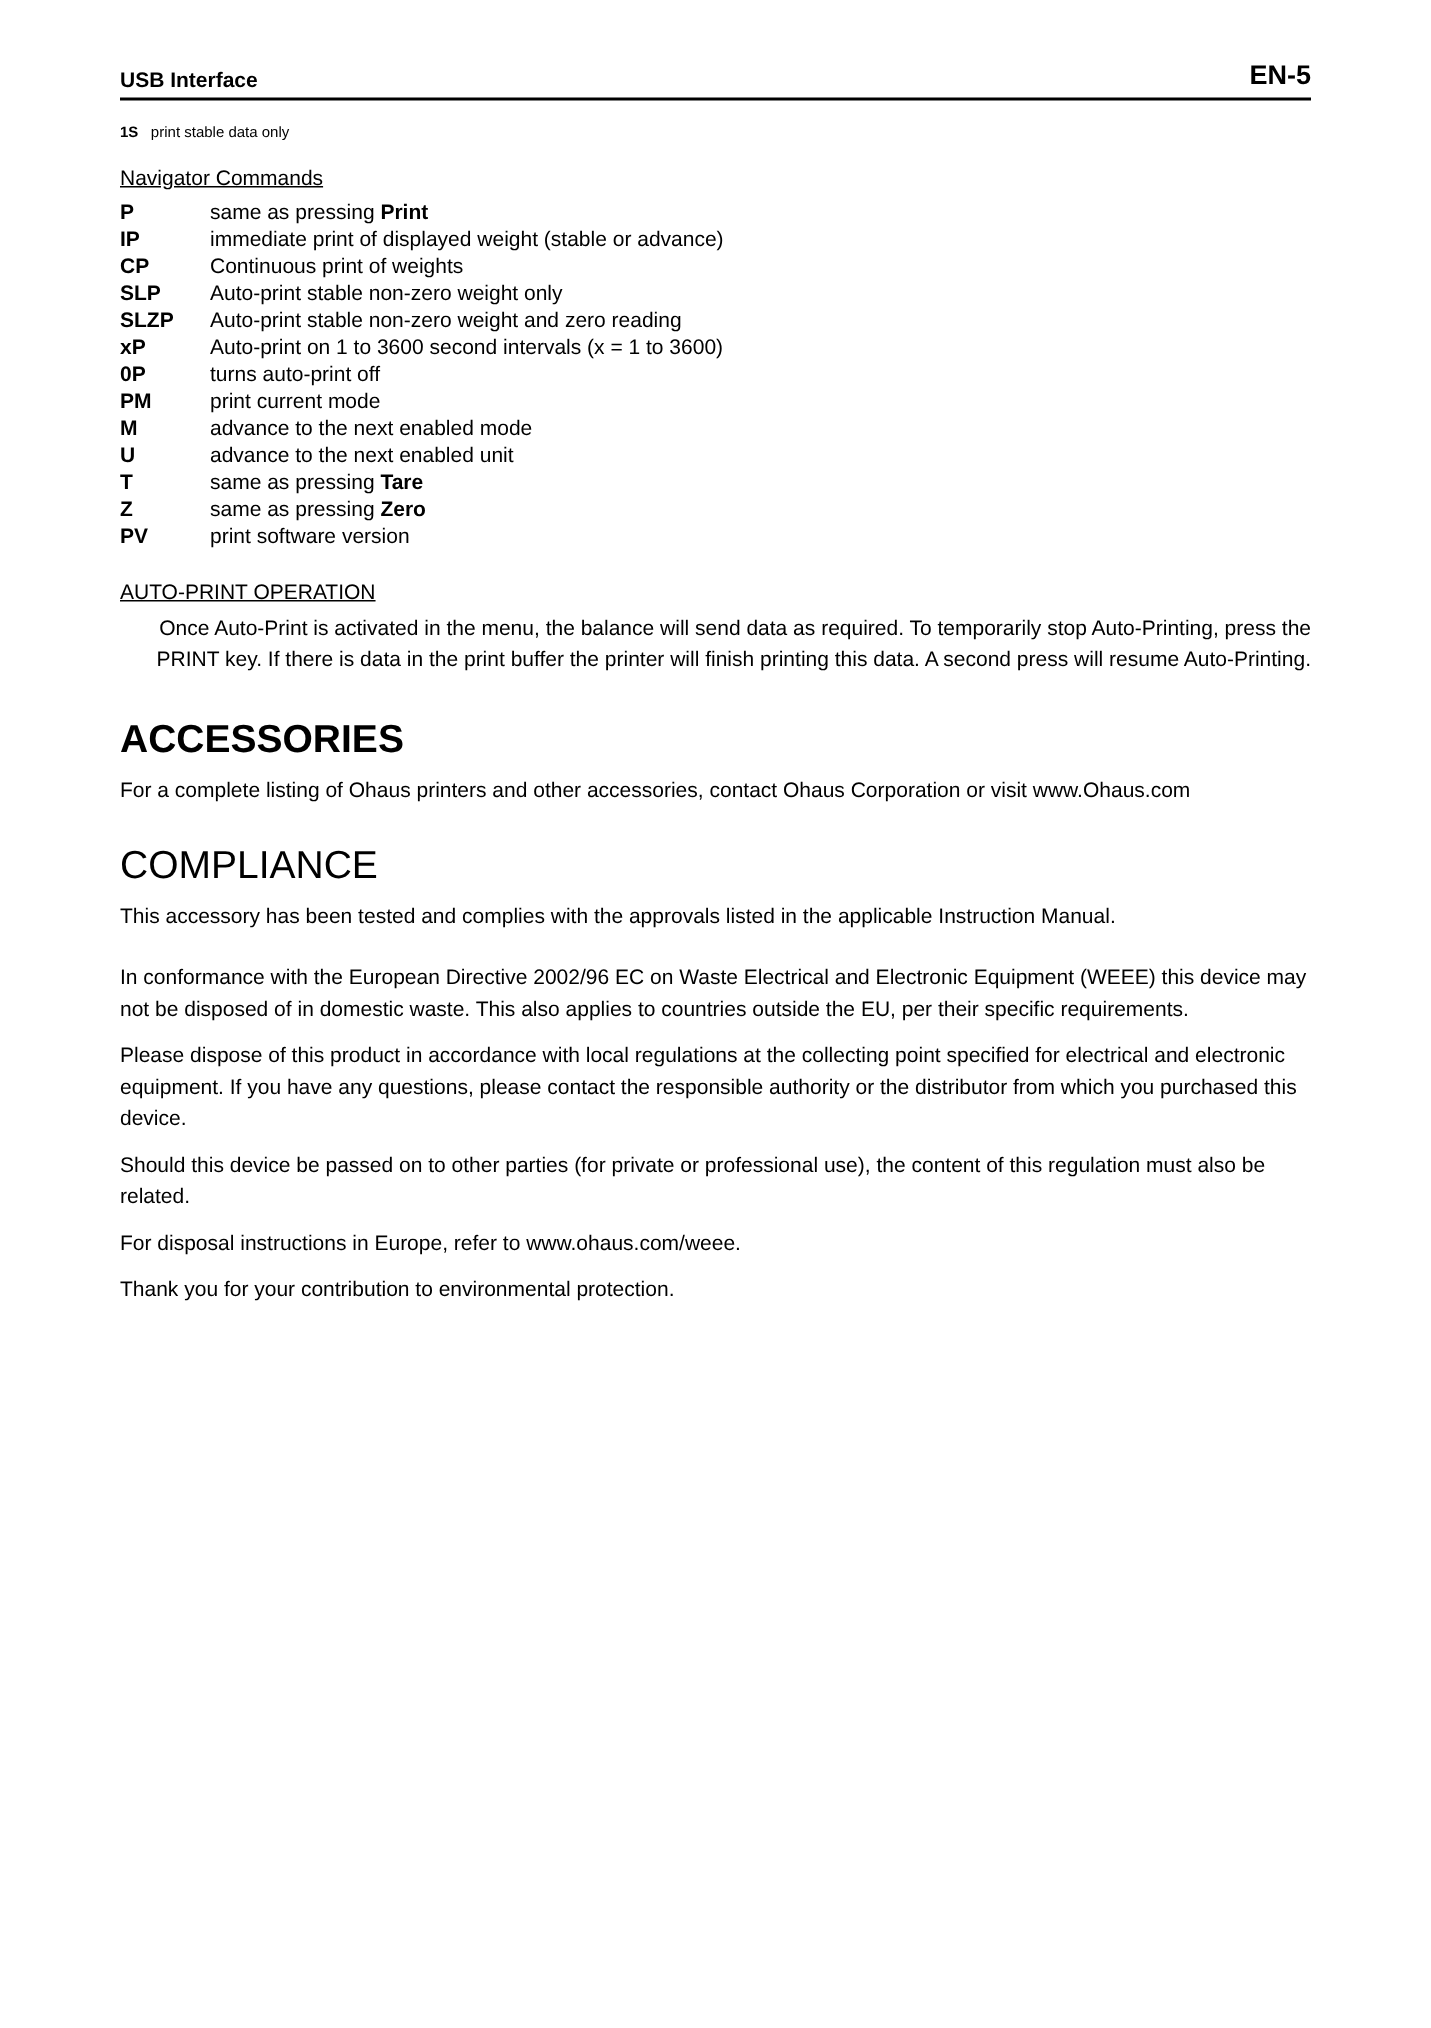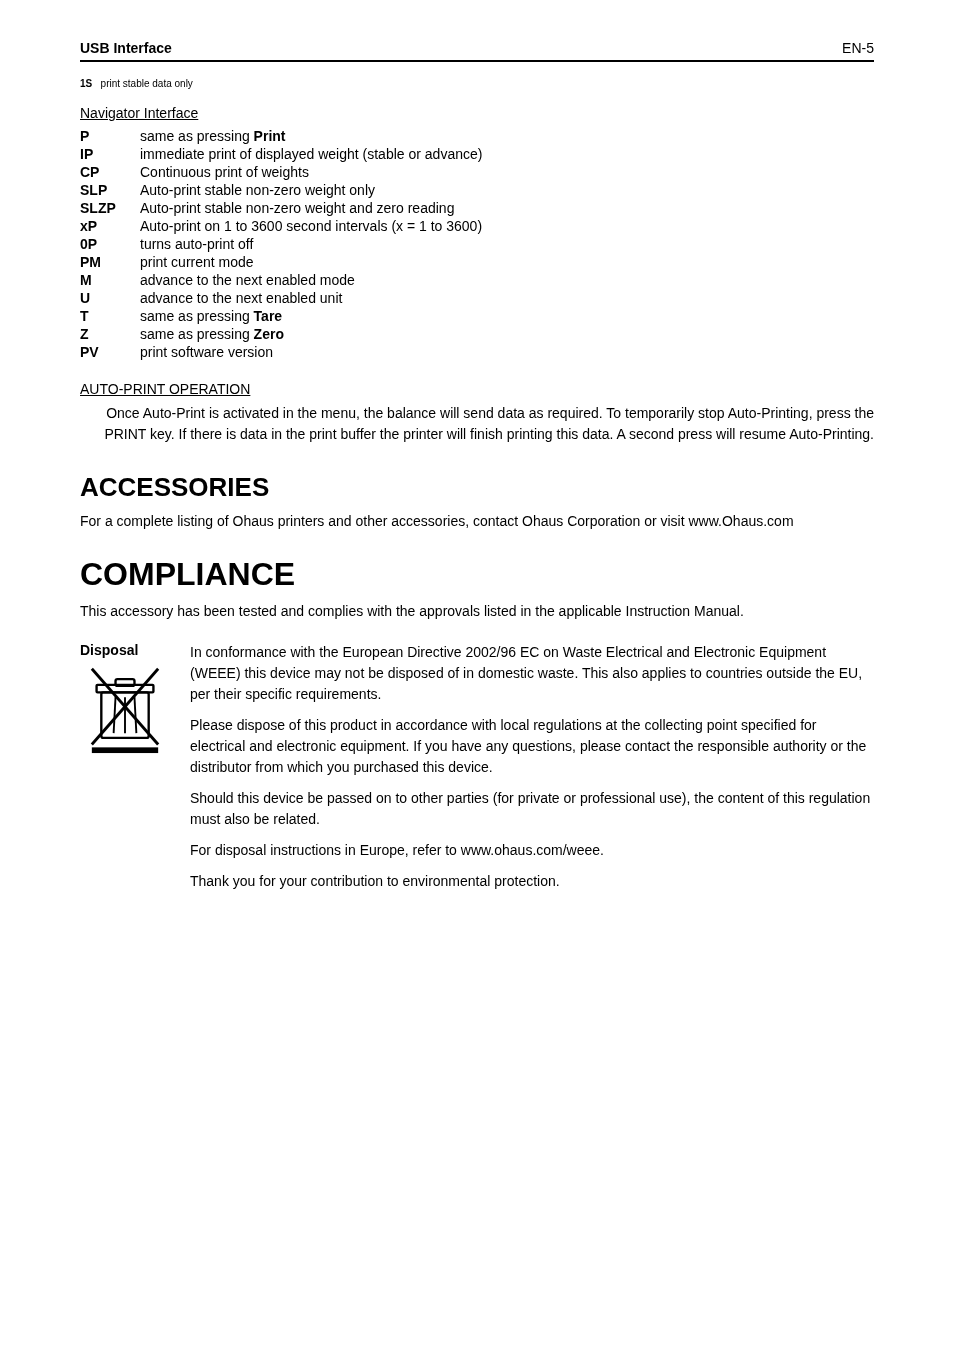--- a/index.html
+++ b/index.html
@@ -33,22 +33,22 @@
       padding-bottom: 4px;
       margin-bottom: 16px;
     }
 
     .header-left {
       font-weight: bold;
       font-size: 14px;
     }
 
     .header-right {
-      font-weight: normal;
-      font-size: 14px;
+      font-weight: bold;
+      font-size: 18px;
     }
 
     .section-1s {
       margin-bottom: 16px;
       font-size: 10px;
     }
 
     .section-1s .code {
       font-weight: bold;
     }
@@ -115,22 +115,22 @@
     .accessories-text {
       font-size: 14px;
       line-height: 1.5;
     }
 
     .compliance-section {
       margin-bottom: 24px;
     }
 
     .compliance-title {
-      font-size: 32px;
-      font-weight: bold;
+      font-size: 26px;
+      font-weight: normal;
       margin-bottom: 8px;
     }
 
     .compliance-text {
       font-size: 14px;
       line-height: 1.5;
     }
 
     .disposal-section {
       display: flex;
@@ -175,21 +175,21 @@
   <div class="header">
     <span class="header-left">USB Interface</span>
     <span class="header-right">EN-5</span>
   </div>
 
   <div class="section-1s">
     <span class="code">1S</span>&nbsp;&nbsp;&nbsp;<span>print stable data only</span>
   </div>
 
   <div class="navigator-section">
-    <div class="navigator-title">Navigator Interface</div>
+    <div class="navigator-title">Navigator Commands</div>
     <table class="command-table">
       <tbody id="command-tbody">
       <tr>
             <td class="cmd">P</td>
             <td class="desc">same as pressing <strong>Print</strong></td>
           </tr>
           <tr>
             <td class="cmd">IP</td>
             <td class="desc">immediate print of displayed weight (stable or advance)</td>
           </tr>
@@ -249,41 +249,20 @@
   <div class="accessories-section">
     <div class="accessories-title">ACCESSORIES</div>
     <p class="accessories-text">For a complete listing of Ohaus printers and other accessories, contact Ohaus Corporation or visit www.Ohaus.com</p>
   </div>
 
   <div class="compliance-section">
     <div class="compliance-title">COMPLIANCE</div>
     <p class="compliance-text">This accessory has been tested and complies with the approvals listed in the applicable Instruction Manual.</p>
 
     <div class="disposal-section">
-      <div class="disposal-left">
-        <span class="disposal-label">Disposal</span>
-
-        <svg class="disposal-icon" viewBox="0 0 80 95" xmlns="http://www.w3.org/2000/svg">
-
-          <rect x="15" y="30" width="50" height="48" rx="2" ry="2" fill="none" stroke="#000" stroke-width="2.5"></rect>
-
-          <rect x="10" y="22" width="60" height="8" rx="1" ry="1" fill="none" stroke="#000" stroke-width="2.5"></rect>
-
-          <rect x="30" y="16" width="20" height="7" rx="2" ry="2" fill="none" stroke="#000" stroke-width="2.5"></rect>
-
-          <line x1="30" y1="35" x2="28" y2="73" stroke="#000" stroke-width="2"></line>
-          <line x1="40" y1="35" x2="40" y2="73" stroke="#000" stroke-width="2"></line>
-          <line x1="50" y1="35" x2="52" y2="73" stroke="#000" stroke-width="2"></line>
-
-          <line x1="5" y1="5" x2="75" y2="85" stroke="#000" stroke-width="3"></line>
-          <line x1="75" y1="5" x2="5" y2="85" stroke="#000" stroke-width="3"></line>
-
-          <rect x="5" y="88" width="70" height="6" fill="#000"></rect>
-        </svg>
-      </div>
       <div class="disposal-right">
         <p class="disposal-text">In conformance with the European Directive 2002/96 EC on Waste Electrical and Electronic Equipment (WEEE) this device may not be disposed of in domestic waste. This also applies to countries outside the EU, per their specific requirements.</p>
         <p class="disposal-text">Please dispose of this product in accordance with local regulations at the collecting point specified for electrical and electronic equipment. If you have any questions, please contact the responsible authority or the distributor from which you purchased this device.</p>
         <p class="disposal-text">Should this device be passed on to other parties (for private or professional use), the content of this regulation must also be related.</p>
         <p class="disposal-text">For disposal instructions in Europe, refer to www.ohaus.com/weee.</p>
         <p class="disposal-text">Thank you for your contribution to environmental protection.</p>
       </div>
     </div>
   </div>
 </div>

